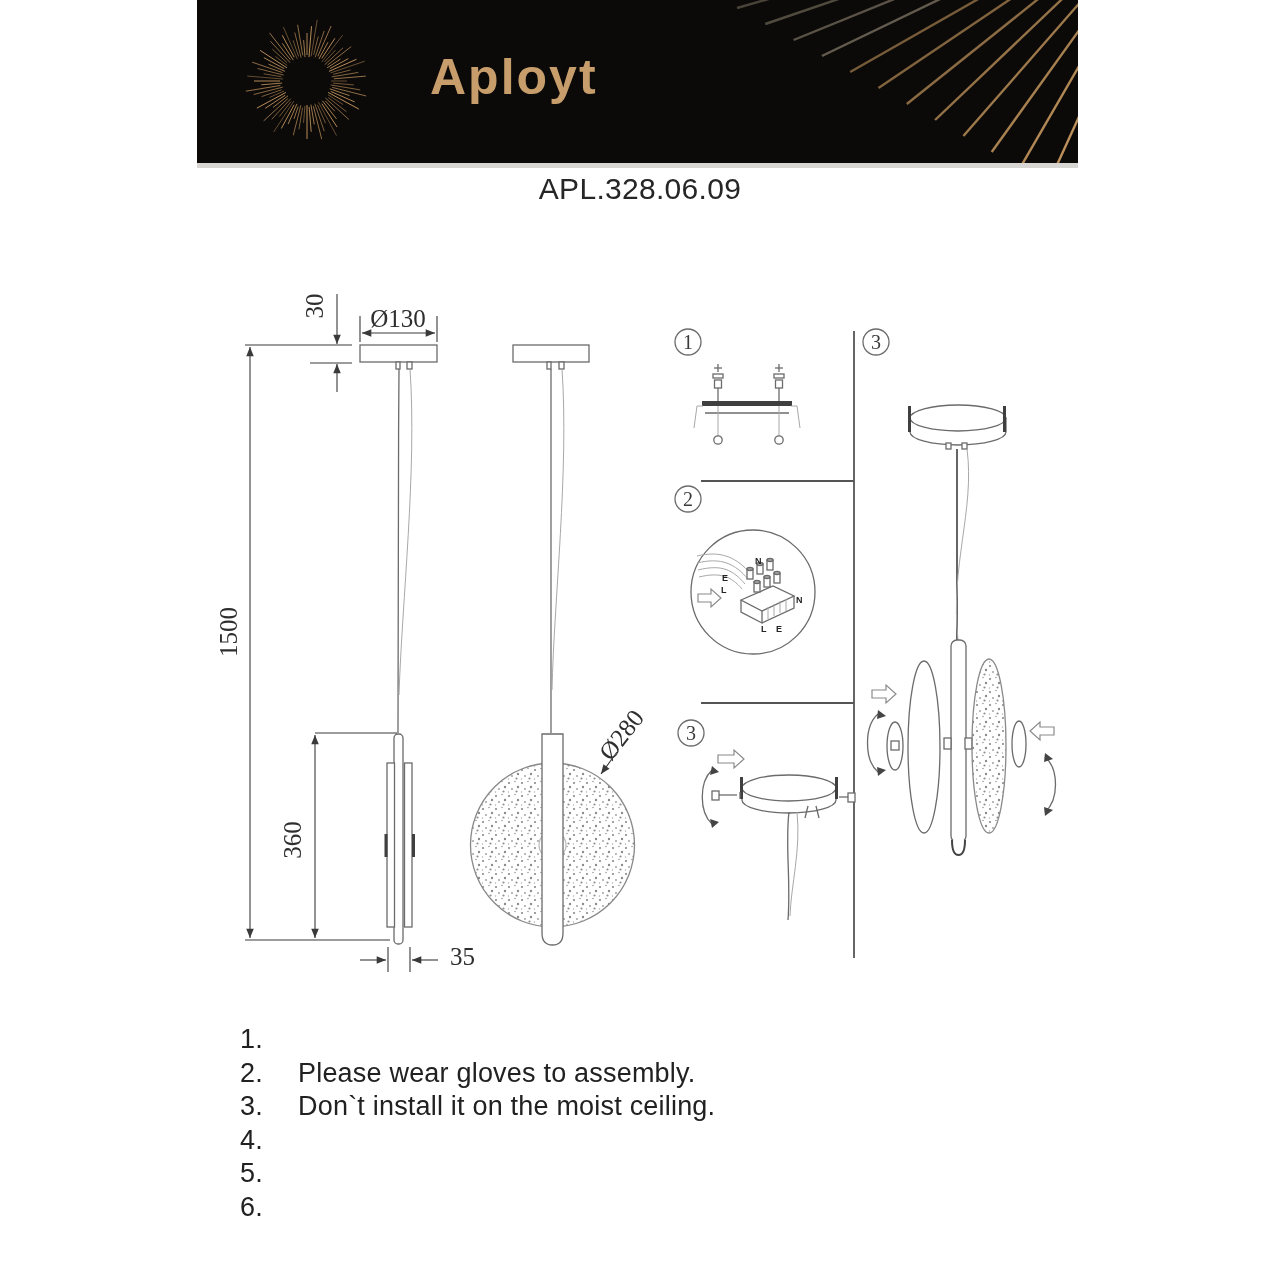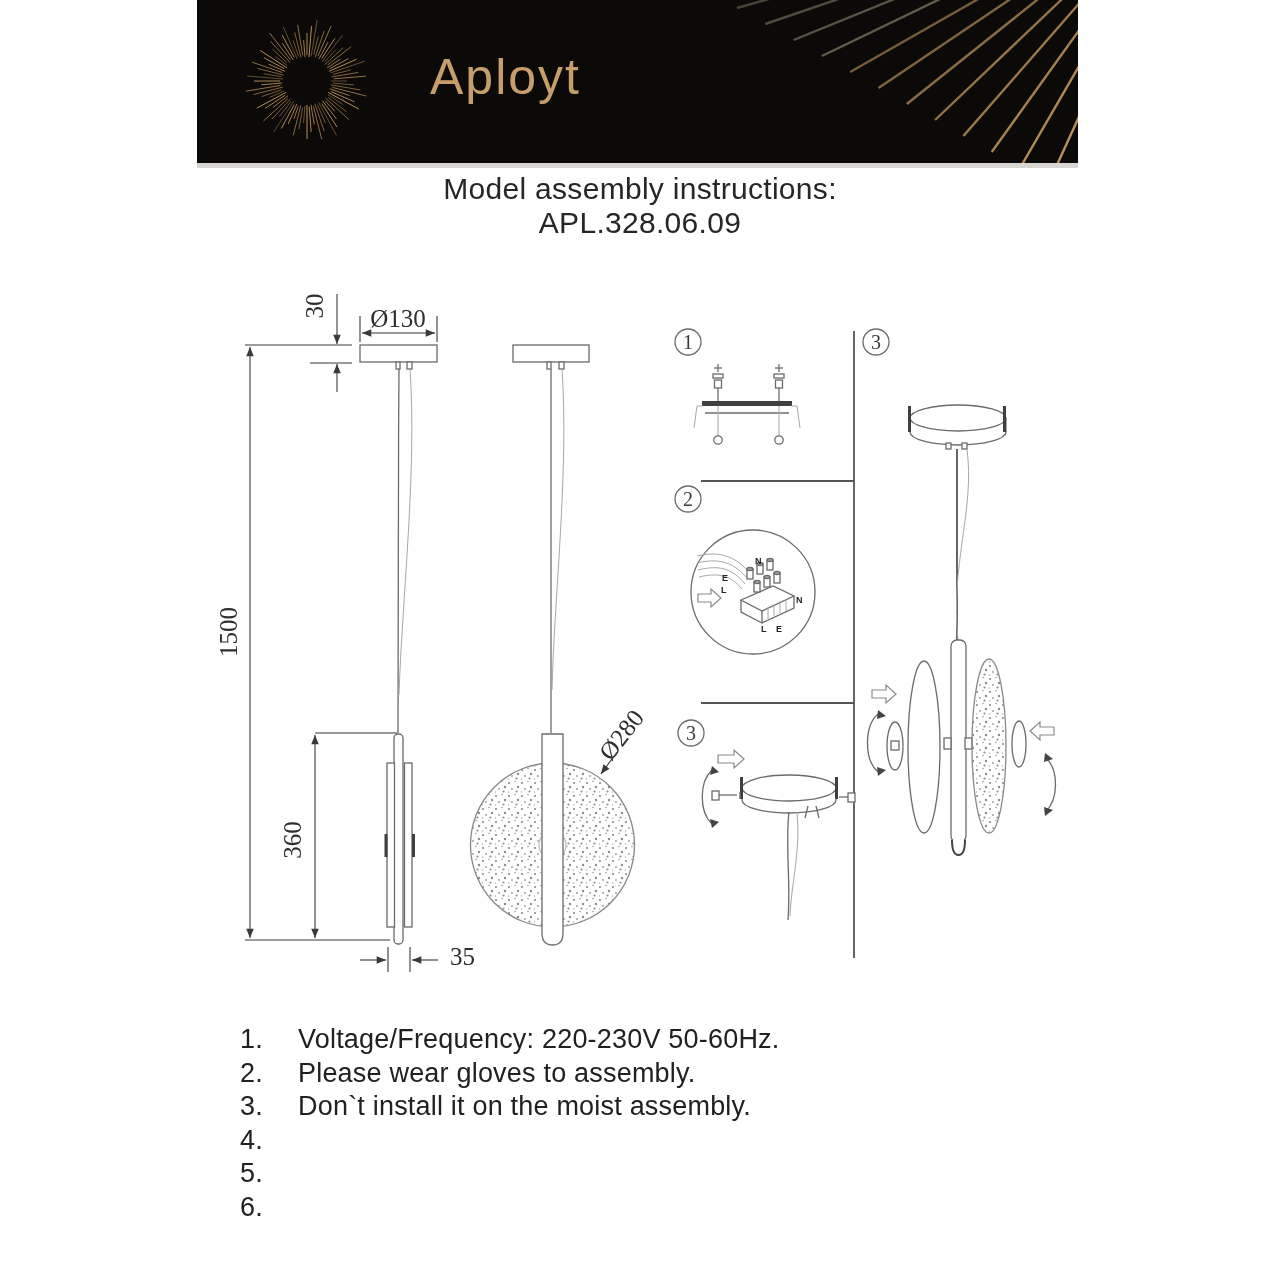--- a/index.html
+++ b/index.html
@@ -2,21 +2,21 @@
 <html><head>
 <meta charset="utf-8">
 <style>
   html,body{margin:0;padding:0;background:#ffffff;}
   .page{position:relative;width:1280px;height:1280px;background:#ffffff;overflow:hidden;
         font-family:"Liberation Sans",sans-serif;}
   
   .banner{position:absolute;left:197px;top:0;width:881px;height:163px;background:#0c0a08;
           overflow:hidden;border-bottom:5px solid #d8d6d3;}
   .banner svg{position:absolute;left:0;top:0;}
-  .brand{position:absolute;left:233px;top:48px;font-size:50px;font-weight:400;
+  .brand{position:absolute;left:233px;top:48px;font-size:50px;font-weight:700;
          letter-spacing:2px;color:#c79e6b;}
   
   .titleblock{position:absolute;left:0;top:172px;width:1280px;text-align:center;color:#262626;}
   .titleblock .t1{font-size:30px;letter-spacing:.3px;}
   .titleblock .t2{font-size:30px;margin-top:0;letter-spacing:.3px;}
   
   .diagram{position:absolute;left:0;top:0;width:1280px;height:1280px;}
   .ln{stroke:#6b6b6b;stroke-width:1.3;fill:none;}
   .lnw{stroke:#6b6b6b;stroke-width:1.3;fill:#ffffff;}
   .ln2{stroke:#555;stroke-width:1.8;fill:none;}
@@ -128,21 +128,20 @@
         <line x1="990" y1="-120" x2="766.4" y2="136" stroke="#cf9f63" stroke-width="2.4" opacity="0.75"></line>
         <line x1="990" y1="-120" x2="794.7" y2="152" stroke="#cf9f63" stroke-width="2.4" opacity="0.8"></line>
         <line x1="990" y1="-120" x2="823" y2="168" stroke="#cf9f63" stroke-width="2.4" opacity="0.85"></line>
         <line x1="990" y1="-120" x2="851.3" y2="184" stroke="#cf9f63" stroke-width="2.4" opacity="0.9"></line>
         <line x1="990" y1="-120" x2="879.6" y2="200" stroke="#cf9f63" stroke-width="2.4" opacity="0.9500000000000001"></line>
       </svg>
     <span class="brand">Aployt</span>
   </div>
 
   <div class="titleblock">
-    <div class="t1">Model assembly instructions:</div>
     <div class="t2">APL.328.06.09</div>
   </div>
 
   <svg class="diagram" viewBox="0 0 1280 1280">
     <defs>
       <pattern id="dots" width="13" height="13" patternUnits="userSpaceOnUse">
         <circle cx="2" cy="3" r="1.1" fill="#8a8a8a"></circle>
         <circle cx="8" cy="1.5" r="0.8" fill="#9a9a9a"></circle>
         <circle cx="11" cy="7" r="1.2" fill="#8a8a8a"></circle>
         <circle cx="5" cy="9" r="0.9" fill="#999999"></circle>
@@ -346,29 +345,28 @@
       <path d="M1045,757 C1059,769 1059,800 1045,812" class="ln" stroke="#8a8a8a"></path>
       <polygon points="1045,753 1053,759 1044,762" class="atip"></polygon>
       <polygon points="1045,816 1053,810 1044,807" class="atip"></polygon>
       <polygon points="1054,727 1040,727 1040,722 1030,731 1040,740 1040,735 1054,735" class="oarr"></polygon>
     </g>
   </svg>
 
   <div class="instr">
     <div class="irow">
       <span class="inum">1.</span>
-      <span class="itext">Voltage/Frequency: 220-230V 50-60Hz.</span>
     </div>
     <div class="irow">
       <span class="inum">2.</span>
       <span class="itext">Please wear gloves to assembly.</span>
     </div>
     <div class="irow">
       <span class="inum">3.</span>
-      <span class="itext">Don`t install it on the moist assembly.</span>
+      <span class="itext">Don`t install it on the moist ceiling.</span>
     </div>
     <div class="irow">
       <span class="inum">4.</span>
     </div>
     <div class="irow">
       <span class="inum">5.</span>
     </div>
     <div class="irow">
       <span class="inum">6.</span>
     </div>

